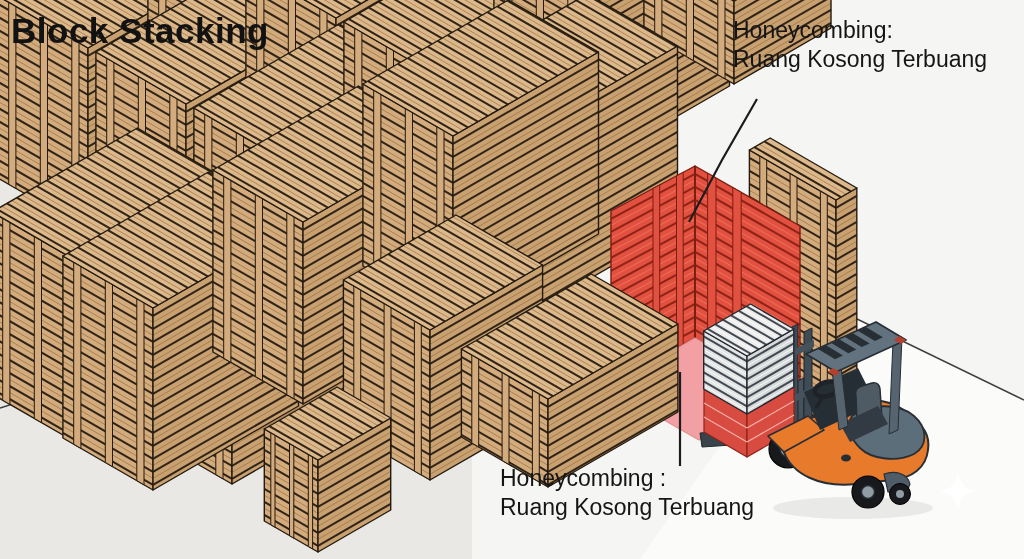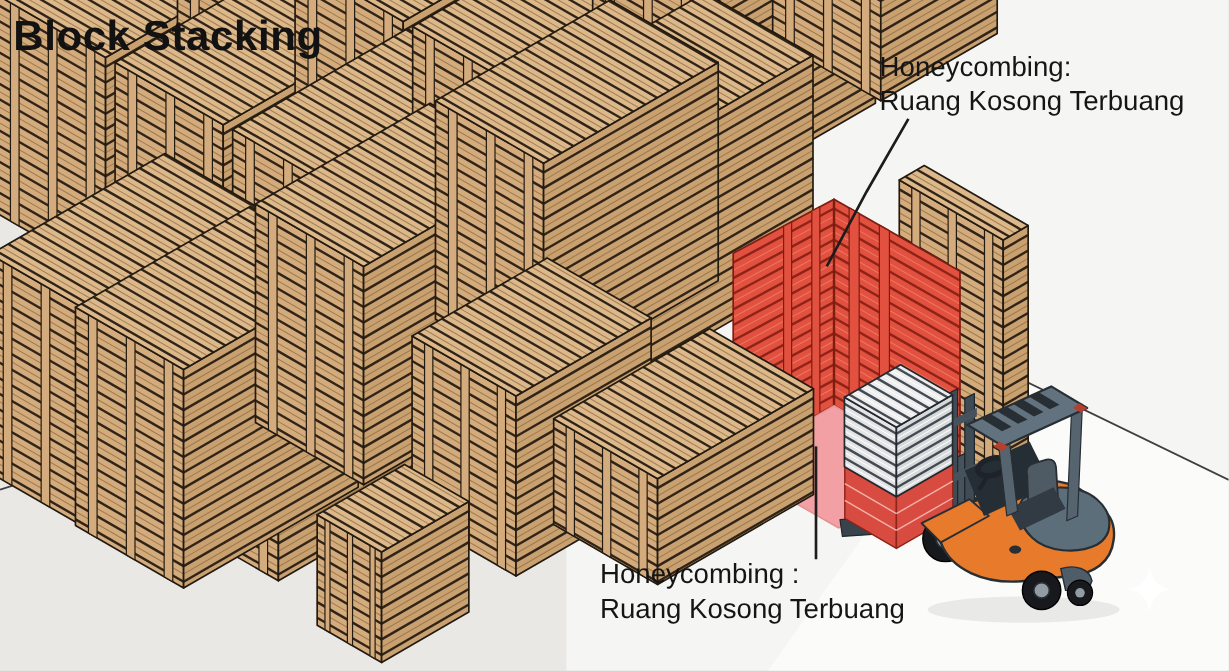--- a/index.html
+++ b/index.html
@@ -2,21 +2,21 @@
 <html><head>
 <meta charset="utf-8">
 <style>
   html,body{margin:0;padding:0;background:#dddddd;}
   .stage{position:relative;width:1024px;height:559px;overflow:hidden;
          font-family:"Liberation Sans", sans-serif;background:#e9e8e5;}
   .stage svg{position:absolute;left:0;top:0;width:1024px;height:559px;display:block;}
   .page-title{position:absolute;left:10px;top:10px;font-size:35px;font-weight:700;
               letter-spacing:0.5px;color:#121212;margin:1px;}
   .annot{position:absolute;font-size:23px;line-height:29px;color:#151515;}
-  .annot.top{left:733px;top:41px;text-align:left;}
+  .annot.top{left:733px;top:16px;text-align:left;}
   .annot.bottom{left:500px;top:464px;width:340px;text-align:left;}
 </style>
 </head>
 <body>
 
 <div class="stage">
   <svg id="scene" viewBox="0 0 1024 559">
       <polygon points="0,0 1024,0 1024,559 0,559" fill="#e9e8e5"></polygon>
       <polygon points="472,0 1024,0 1024,559 472,559" fill="#f5f5f3"></polygon>
       <polygon points="822,302 1024,400 1024,559 640,559" fill="#fbfbfa"></polygon>

